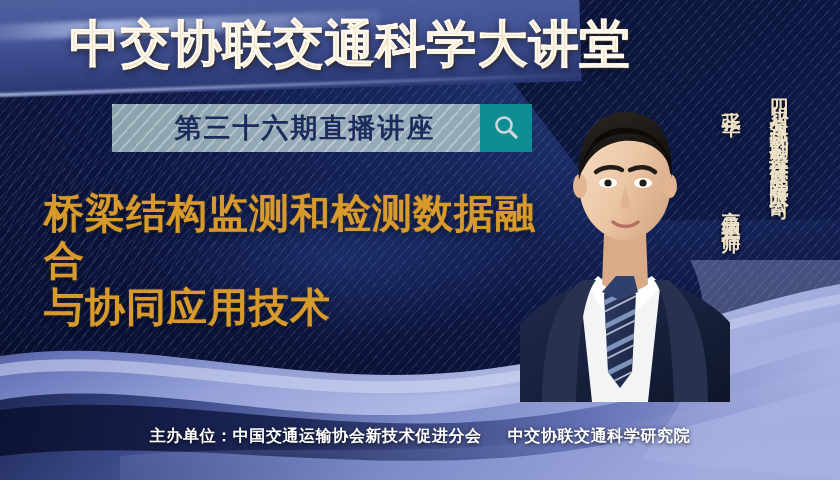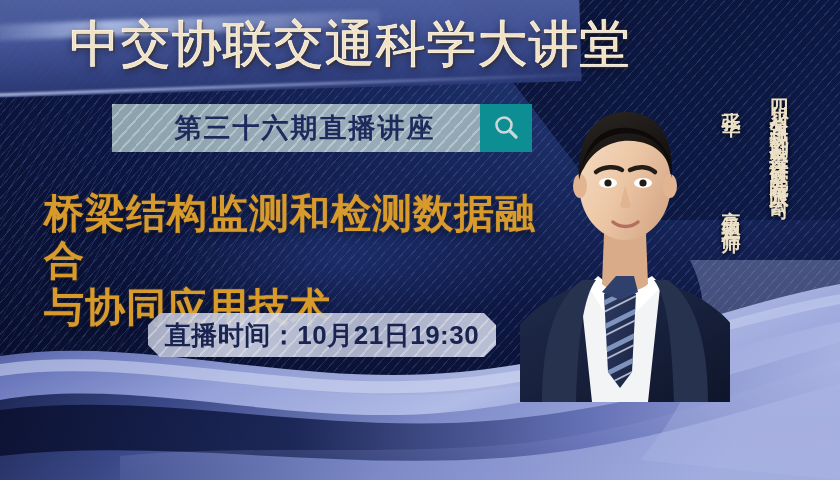--- a/index.html
+++ b/index.html
@@ -74,21 +74,21 @@
 
   
   .silk{position:absolute;left:0;bottom:0;width:840px;height:220px;}
   .silk svg{display:block;width:840px;height:220px;}
 
   
   .header-title{
     position:absolute;left:0;top:16px;width:700px;
     text-align:center;
     font-size:50px;line-height:56px;
-    font-weight:normal;
+    font-weight:bold;
     letter-spacing:1px;
     color:#f2e2c4;
     text-shadow:
        0 0 1px #fff7e6,
        2px 2px 0 rgba(60,40,10,.45),
        0 3px 10px rgba(0,0,0,.55);
     -webkit-text-stroke:.5px #fffaf0;
     white-space:nowrap;
   }
 
@@ -342,22 +342,22 @@
         <line x1="18.6" y1="17.6" x2="25" y2="24" stroke="#cfd6da" stroke-width="3.2" stroke-linecap="round"></line>
       </svg>
     </div>
   </div>
 
   <div class="headline">
     <span>桥梁结构监测和检测数据融合</span>
     <span class="l2">与协同应用技术</span>
   </div>
 
-  <div class="time-banner">
-    <span class="time-text">直播时间：10月21日19:30</span>
-  </div>
 
   <div class="vcol vcol-name">张二华</div>
   <div class="vcol vcol-rank">高级工程师</div>
   <div class="vcol vcol-org">四川省公路规划勘察设计研究院有限公司</div>
 
+  <div class="footer">
+    <span>主办单位：</span><span>中国交通运输协会新技术促进分会</span><span class="sp"></span><span>中交协联交通科学研究院</span>
+  </div>
 
 </div>
 
 </body></html>

